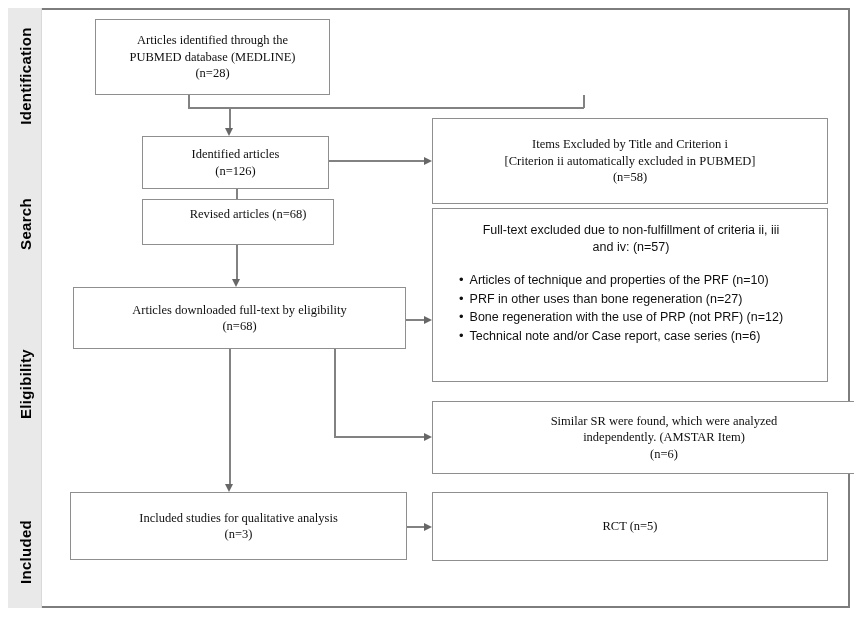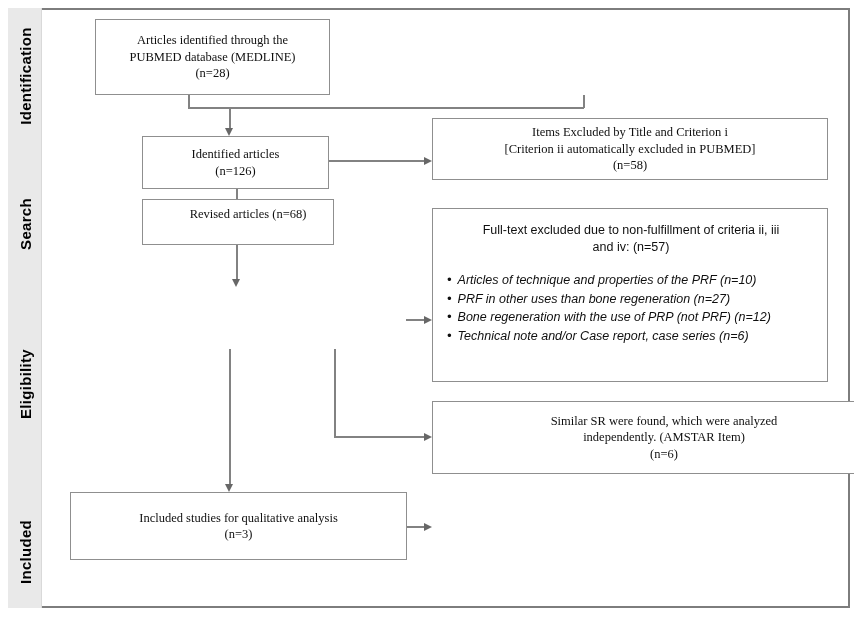--- a/index.html
+++ b/index.html
@@ -27,21 +27,21 @@
   .box-text{
     white-space:pre-line;text-align:center;font-size:12.5px;line-height:16.5px;color:#0f0f0f;
     width:100%;
     font-family:Liberation Serif, serif;
   }
   .top-align{align-items:flex-start;padding-left:20px;}
   .top-align .box-text{padding-top:6px;}
   
   .ft-inner{width:100%;height:100%;box-sizing:border-box;padding:13px 10px 0 12px;}
   .ft-title{white-space:pre-line;text-align:center;font-size:12.5px;line-height:17px;color:#0f0f0f;}
-  .ft-list{list-style:none;margin:15px 0 0 0;padding:0 0 0 2px;text-align:left;font-style:italic;}
+  .ft-list{list-style:none;margin:15px 0 0 12px;padding:0 0 0 2px;text-align:left;}
   .ft-list li{font-size:12.5px;line-height:18.5px;color:#0f0f0f;white-space:nowrap;}
   .bullet{font-size:13px;margin-right:6px;}
   
   .v{position:absolute;width:1.5px;background:#828282;}
   .h{position:absolute;height:1.5px;background:#828282;}
   .ad{position:absolute;width:0;height:0;border-left:4.5px solid transparent;
       border-right:4.5px solid transparent;border-top:8px solid #676767;}
   .ar{position:absolute;width:0;height:0;border-top:4.5px solid transparent;
       border-bottom:4.5px solid transparent;border-left:8px solid #676767;}
 </style>
@@ -63,21 +63,21 @@
 PUBMED database (MEDLINE)
 (n=28)</div>
   </div>
 
 
   <div class="box" style="left:142px;top:136px;width:187px;height:53px">
     <div class="box-text">Identified articles
 (n=126)</div>
   </div>
 
-  <div class="box" style="left:432px;top:118px;width:396px;height:62px">
+  <div class="box" style="left:432px;top:118px;width:396px;height:86px">
     <div class="box-text">Items Excluded by Title and Criterion i
 [Criterion ii automatically excluded in PUBMED]
 (n=58)</div>
   </div>
 
   <div class="box top-align" style="left:142px;top:199px;width:192px;height:46px">
     <div class="box-text">Revised articles (n=68)</div>
   </div>
 
   <div class="box" style="left:432px;top:208px;width:396px;height:174px;align-items:center">
@@ -86,32 +86,39 @@
 and iv: (n=57)</div>
       <ul class="ft-list">
         <li><span class="bullet">•</span><span>Articles of technique and properties of the PRF (n=10)</span></li>
         <li><span class="bullet">•</span><span>PRF in other uses than bone regeneration (n=27)</span></li>
         <li><span class="bullet">•</span><span>Bone regeneration with the use of PRP (not PRF) (n=12)</span></li>
         <li><span class="bullet">•</span><span>Technical note and/or Case report, case series (n=6)</span></li>
       </ul>
     </div>
   </div>
 
+  <div class="box" style="left:73px;top:287px;width:333px;height:62px">
+    <div class="box-text">Articles downloaded full-text by eligibility
+(n=68)</div>
+  </div>
 
   <div class="box" style="left:432px;top:401px;width:464px;height:73px">
     <div class="box-text">Similar SR were found, which were analyzed
 independently. (AMSTAR Item)
 (n=6)</div>
   </div>
 
   <div class="box" style="left:70px;top:492px;width:337px;height:68px">
     <div class="box-text">Included studies for qualitative analysis
 (n=3)</div>
   </div>
 
+  <div class="box" style="left:432px;top:492px;width:396px;height:69px">
+    <div class="box-text">RCT (n=5)</div>
+  </div>
 
   <div class="v" style="left:188px;top:95px;height:13px"></div>
   <div class="v" style="left:583px;top:95px;height:13px"></div>
   <div class="h" style="left:188px;top:107px;width:396px"></div>
 
   <div class="v" style="left:229px;top:107px;height:22px"></div>
   <div class="ad" style="left:225px;top:128px"></div>
 
   <div class="h" style="left:329px;top:160px;width:96px"></div>
   <div class="ar" style="left:424px;top:157px"></div>

